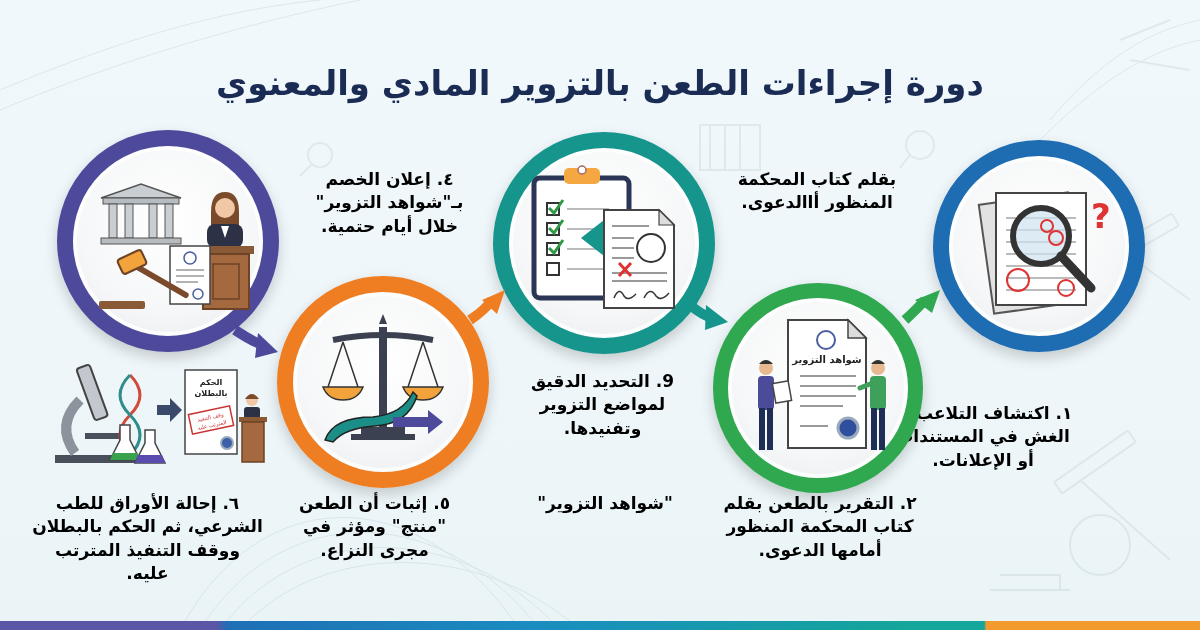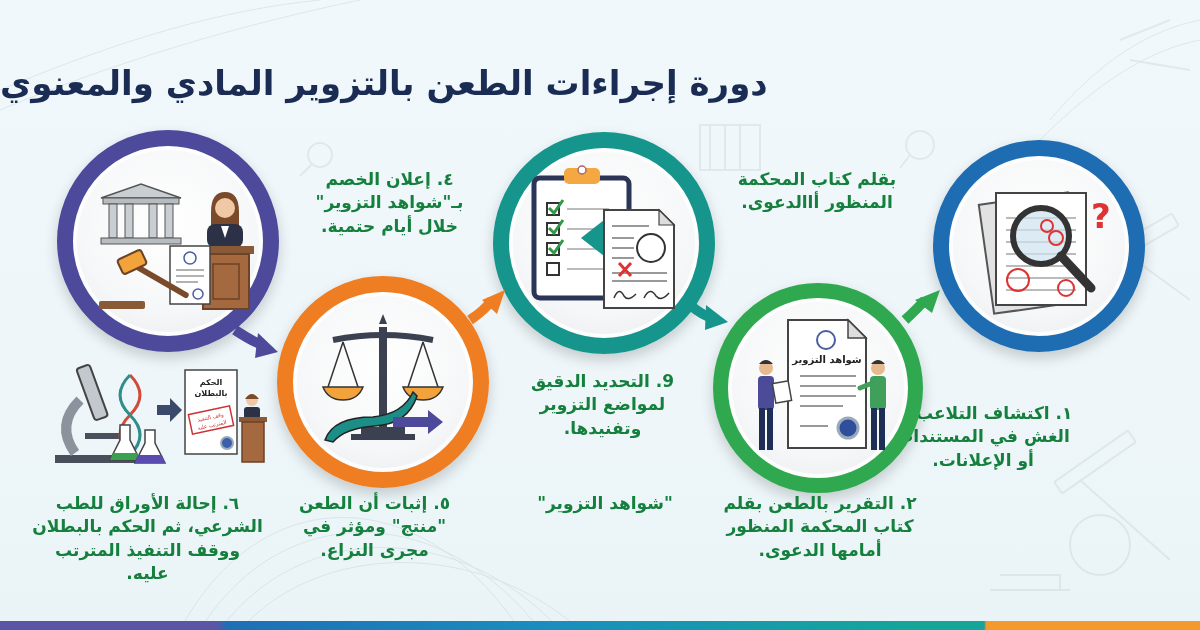--- a/index.html
+++ b/index.html
@@ -3,33 +3,33 @@
 <meta charset="utf-8">
 <style>
   html, body { margin: 0; padding: 0; }
   body {
     width: 1200px; height: 630px; overflow: hidden; position: relative;
     background: linear-gradient(180deg, #f1f8fb 0%, #eef6f9 60%, #eaf4f7 100%);
     font-family: "DejaVu Sans", sans-serif;
   }
   .deco { position: absolute; pointer-events: none; opacity: 0.35; }
   .title {
-    position: absolute; left: 0; right: 0; top: 40px; text-align: left;
+    position: absolute; left: 0; right: 0; top: 40px; text-align: center;
     direction: rtl; font-size: 34px; font-weight: bold; color: #1a2b54;
     font-family: "DejaVu Sans", sans-serif; letter-spacing: 0;
   }
   .circle {
     position: absolute; border-radius: 50%; box-sizing: border-box;
     background: radial-gradient(circle at 50% 40%, #ffffff 0%, #f6f7f8 60%, #e6e9ec 100%);
     box-shadow: 0 6px 14px rgba(0,0,0,0.18), inset 0 0 0 4px rgba(255,255,255,0.8);
   }
   .circle svg { position: absolute; left: 0; top: 0; }
   .step-text {
     position: absolute; direction: rtl; text-align: center;
-    font-size: 17px; font-weight: bold; color: #15803d; line-height: 1.38;
+    font-size: 17px; font-weight: bold; color: #000000; line-height: 1.38;
     font-family: "DejaVu Sans", sans-serif;
   }
   .step-text span { display: block; }
   .bottom-bar {
     position: absolute; left: 0; bottom: 0; width: 1200px; height: 9px;
     background: linear-gradient(90deg, #5b57a6 0%, #5b57a6 18%, #1f6fb5 19%, #1a8dbf 45%, #14a59b 75%, #14a59b 82%, #f39a2e 82.2%, #f39a2e 100%);
   }
   .arrow { position: absolute; }
 </style>
 </head>

